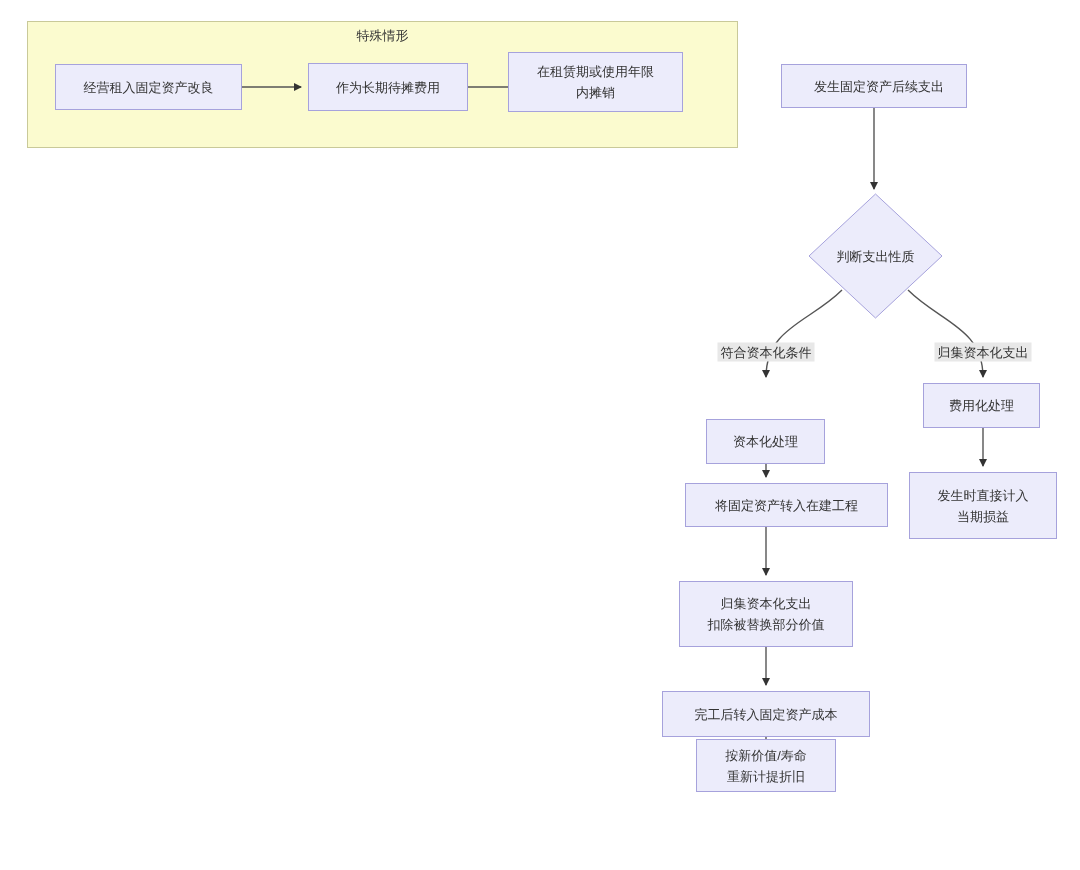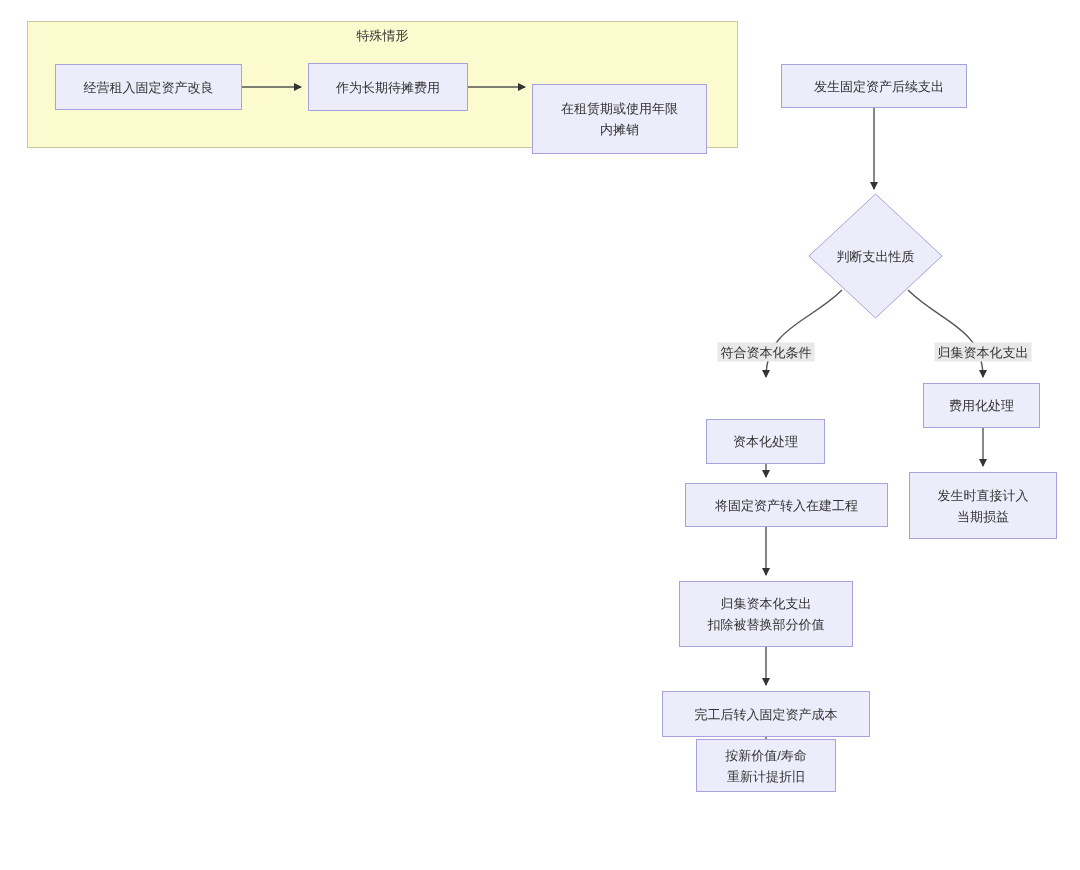--- a/index.html
+++ b/index.html
@@ -90,21 +90,21 @@
     <path class="edge" d="M908,290 C940,322 983,328 983,377" marker-end="url(#arrow)"></path>
     <path class="edge" d="M766,428 L766,477" marker-end="url(#arrow)"></path>
     <path class="edge" d="M766,527 L766,575" marker-end="url(#arrow)"></path>
     <path class="edge" d="M766,647 L766,685" marker-end="url(#arrow)"></path>
     <path class="edge" d="M766,737 L766,772" marker-end="url(#arrow)"></path>
     <path class="edge" d="M983,428 L983,466" marker-end="url(#arrow)"></path>
   </svg>
 
   <div class="node" style="left:55px;top:64px;width:187px;height:46px;">经营租入固定资产改良</div>
   <div class="node" style="left:308px;top:63px;width:160px;height:48px;">作为长期待摊费用</div>
-  <div class="node" style="left:532px;top:52px;width:175px;height:70px;margin-top:32px;">在租赁期或使用年限
+  <div class="node" style="left:508px;top:52px;width:175px;height:60px;">在租赁期或使用年限
 内摊销</div>
 
   <div class="node" style="left:781px;top:64px;width:186px;height:44px;padding-left:10px;">发生固定资产后续支出</div>
 
   <div class="node decision-label" style="left:809px;top:194px;width:133px;height:124px;">判断支出性质</div>
 
   <div class="edge-label" style="left:766px;top:352px;">符合资本化条件</div>
   <div class="edge-label" style="left:983px;top:352px;">归集资本化支出</div>
 
   <div class="node" style="left:706px;top:383px;width:119px;height:45px;margin-top:36px;">资本化处理</div>

